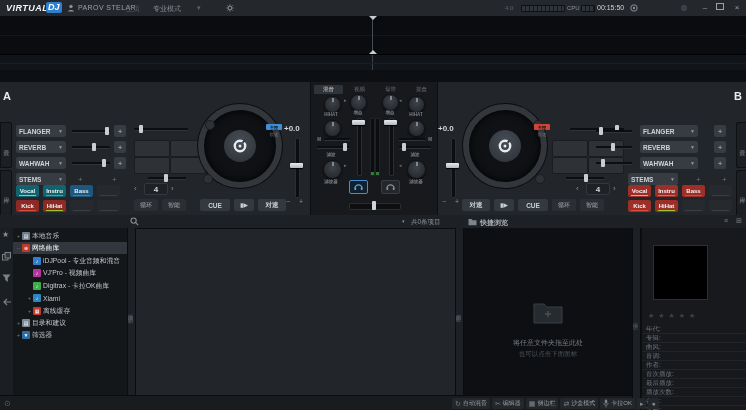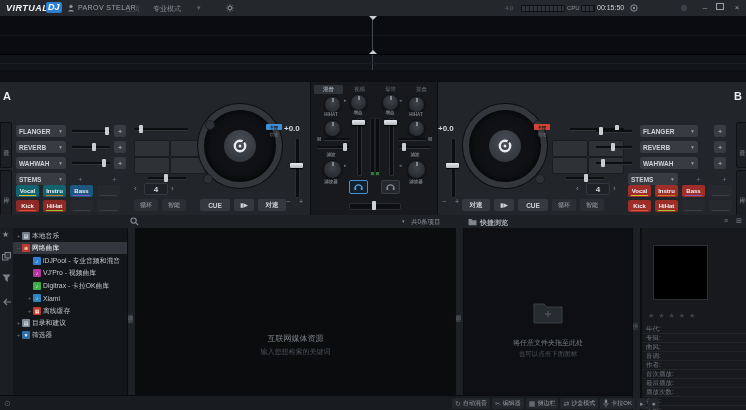--- a/index.html
+++ b/index.html
@@ -514,24 +514,20 @@
   <div class="vstrip" style="left:127px;top:228px;height:167px">
       <span>播放列表</span>
     </div>
   <div class="vstrip" style="left:455px;top:228px;height:167px">
       <span>侧边栏</span>
     </div>
   <div class="vstrip" style="left:632px;top:228px;height:182px">
       <span>信息</span>
     </div>
 
-  <div class="centerpanel">
-    <div class="hinttitle" style="top:105px">互联网媒体资源</div>
-    <div class="hintsub" style="top:119px">输入您想检索的关键词</div>
-  </div>
 
   <div class="shortcut">
     <svg class="abs" style="left:69px;top:72px" width="30" height="24" viewBox="0 0 30 24">
       <path d="M1 4 h10 l2.5 3 H29 v16 H1 z" fill="#262b30" stroke="#3a4046"></path>
       <path d="M15 11 v6 M12 14 h6" stroke="#4a5056" stroke-width="1.4"></path>
     </svg>
     <div class="hintsub" style="top:110px;color:#777d83">将任意文件夹拖至此处</div>
     <div class="hintsub" style="top:122px;font-size:6.5px">也可以点击下面图标</div>
   </div>
 

